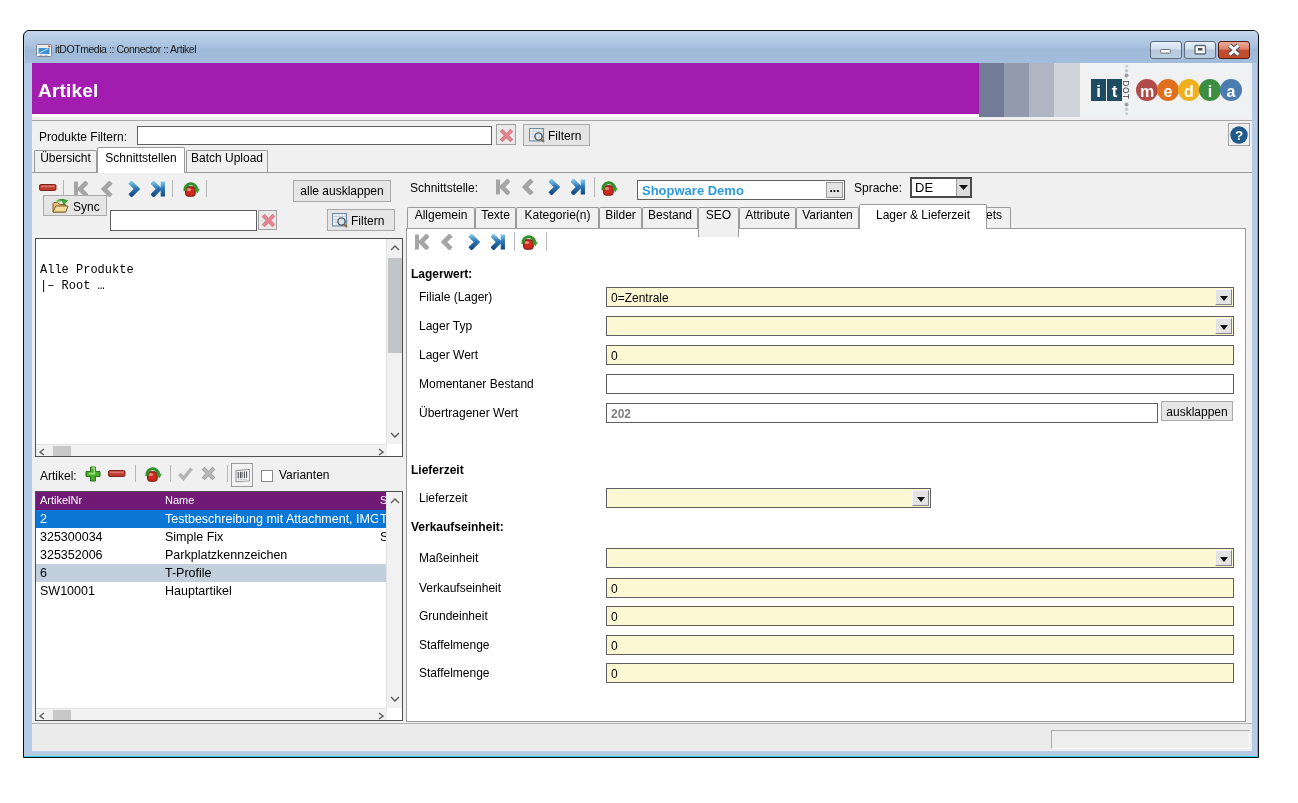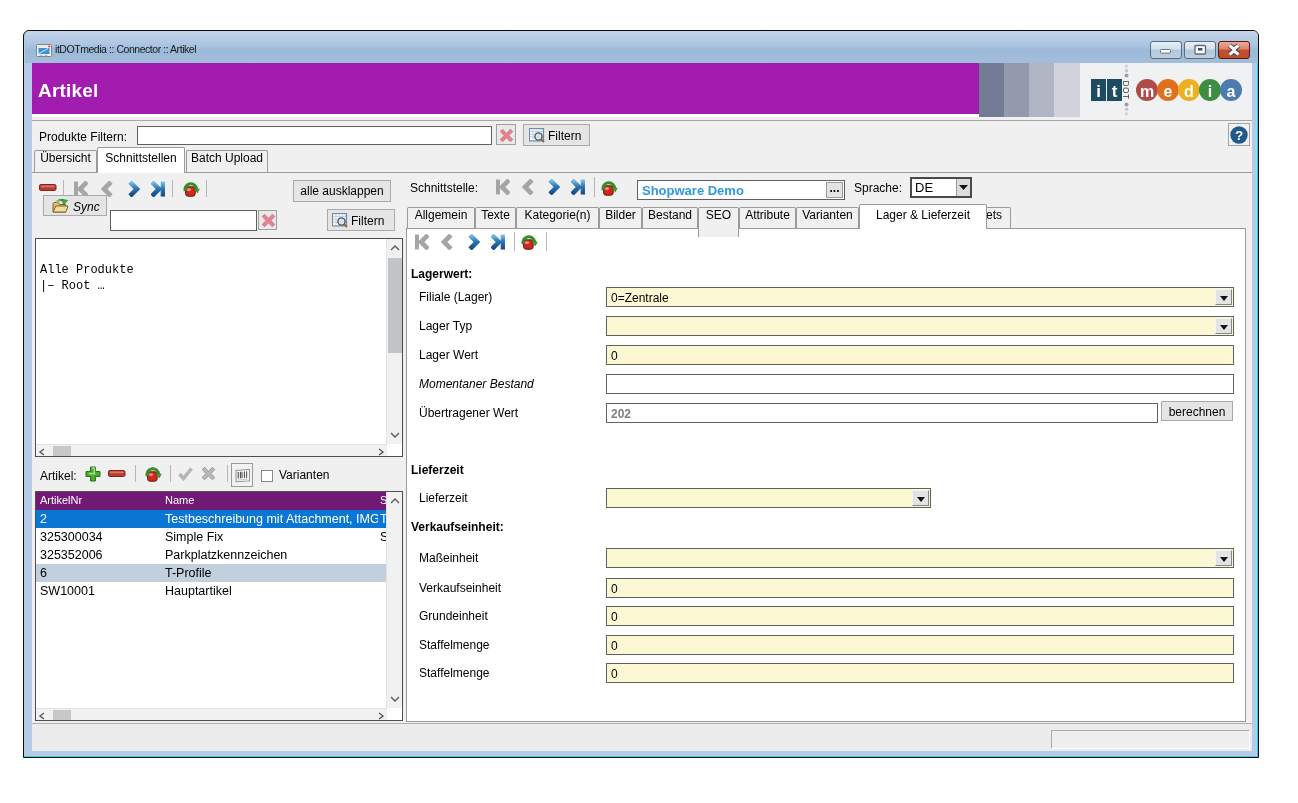--- a/index.html
+++ b/index.html
@@ -204,21 +204,21 @@
   <svg class="ab" style="left:119px;top:118px;" width="14" height="16" viewBox="0 0 14 16" fill="url(#bgrad)" stroke="url(#bgrad)">
         <use href="#navlast"></use>
       </svg>
   <div class="vsep" style="left:140px;top:117px;height:17px;"></div>
   <svg class="ab" style="left:151px;top:117px;" width="17" height="17" viewBox="0 0 17 17">
         <use href="#tomato"></use>
       </svg>
   <div class="vsep" style="left:174px;top:117px;height:17px;"></div>
   <div class="btn ab" style="left:261px;top:117px;width:98px;height:22px;padding-top:3px;">alle ausklappen</div>
 
-  <div class="btn ab" style="left:11px;top:132px;width:64px;height:21px;font-style:italic;">
+  <div class="btn ab" style="left:11px;top:132px;width:64px;height:21px;">
         <svg style="position:absolute;left:8px;top:1.5px;" width="17" height="16" viewBox="0 0 17 16">
           <use href="#syncfolder"></use>
         </svg>
         <span style="position:absolute;left:29px;top:4px;">Sync</span>
       </div>
   <div class="inp ab" style="left:78px;top:147px;width:147px;height:21px;"></div>
   <div class="ab" style="left:226px;top:147px;width:19px;height:20px;background:#e9e9e9;border:1px solid #9f9f9f;">
         <svg style="position:absolute;left:1.5px;top:2px;" width="15" height="15" viewBox="0 0 15 15">
           <use href="#redx"></use>
         </svg>
@@ -398,27 +398,27 @@
         <div class="selarrow"></div>
       </div>
   <div class="lbl" style="left:387px;top:256px;">Lager Typ</div>
   <div class="inp ylw ab" style="left:574px;top:253px;width:628px;height:20px;">
         <div class="selarrow"></div>
       </div>
   <div class="lbl" style="left:387px;top:285px;">Lager Wert</div>
   <div class="inp ylw ab" style="left:574px;top:282px;width:628px;height:20px;">
         <span style="position:absolute;left:4px;top:3px;">0</span>
       </div>
-  <div class="lbl" style="left:387px;top:314px;font-style:italic;">Momentaner Bestand</div>
+  <div class="lbl" style="left:387px;top:314px;">Momentaner Bestand</div>
   <div class="inp ab" style="left:574px;top:311px;width:628px;height:20px;"></div>
   <div class="lbl" style="left:387px;top:343px;">Übertragener Wert</div>
   <div class="inp ab" style="left:574px;top:340px;width:552px;height:20px;">
         <span style="position:absolute;left:4px;top:3px;color:#808080;font-weight:bold;">202</span>
       </div>
-  <div class="btn ab" style="left:1129px;top:338px;width:72px;height:20px;padding-top:3px;">berechnen</div>
+  <div class="btn ab" style="left:1129px;top:338px;width:72px;height:20px;padding-top:3px;">ausklappen</div>
 
   <div class="lbl bold" style="left:379px;top:400px;">Lieferzeit</div>
   <div class="lbl" style="left:387px;top:428px;">Lieferzeit</div>
   <div class="inp ylw ab" style="left:574px;top:425px;width:325px;height:20px;">
         <div class="selarrow"></div>
       </div>
 
   <div class="lbl bold" style="left:379px;top:457px;">Verkaufseinheit:</div>
   <div class="lbl" style="left:387px;top:488px;">Maßeinheit</div>
   <div class="inp ylw ab" style="left:574px;top:485px;width:628px;height:20px;">

